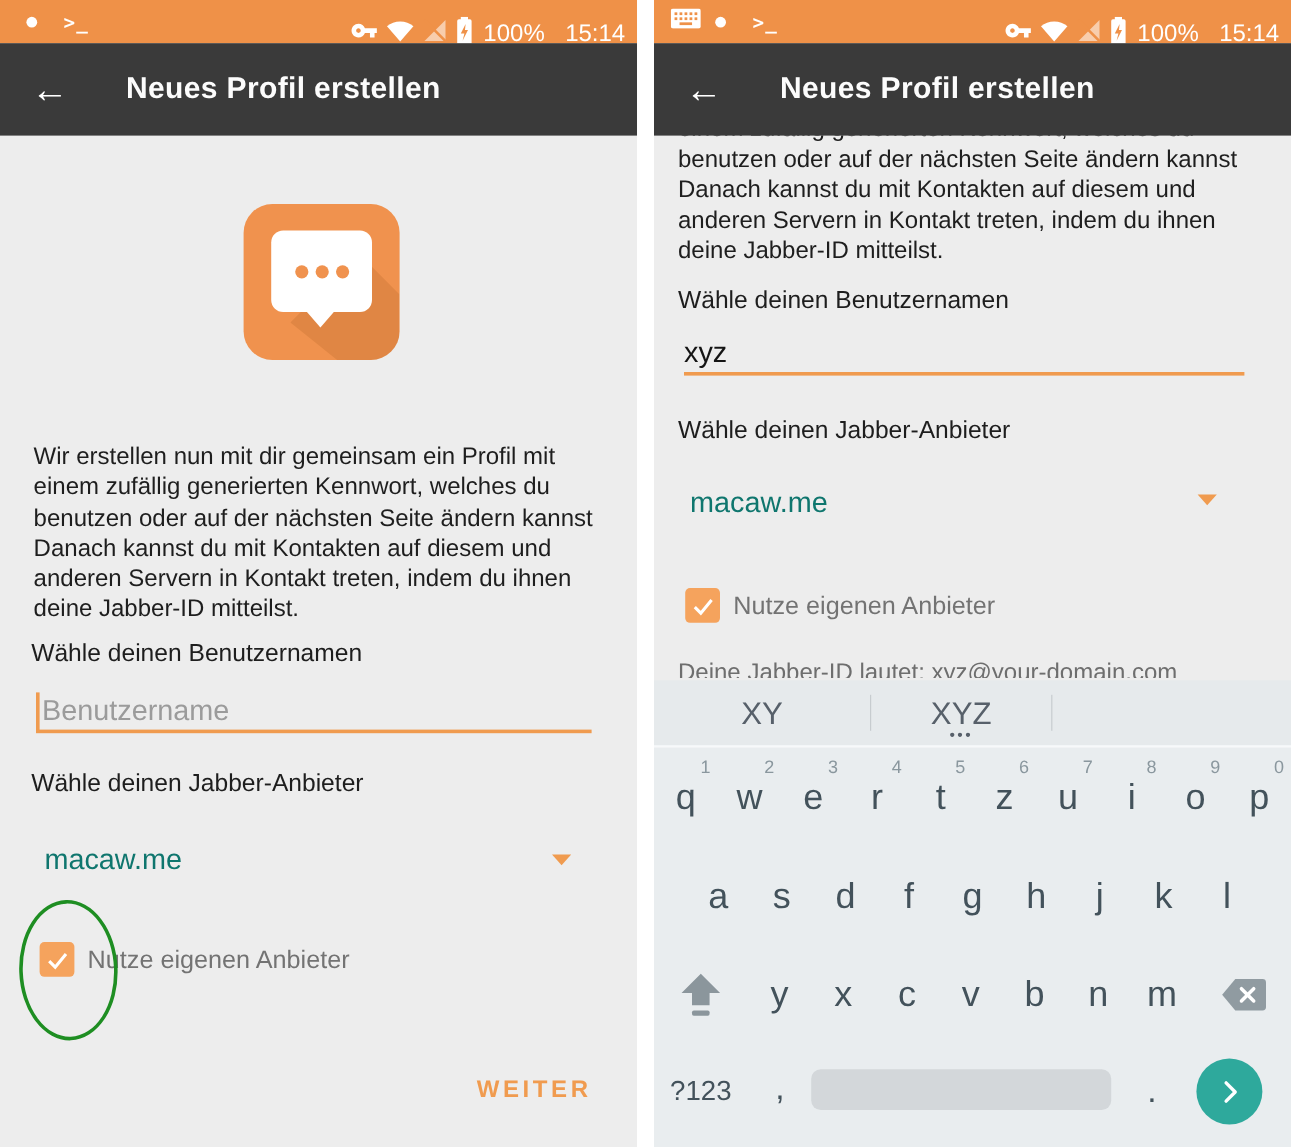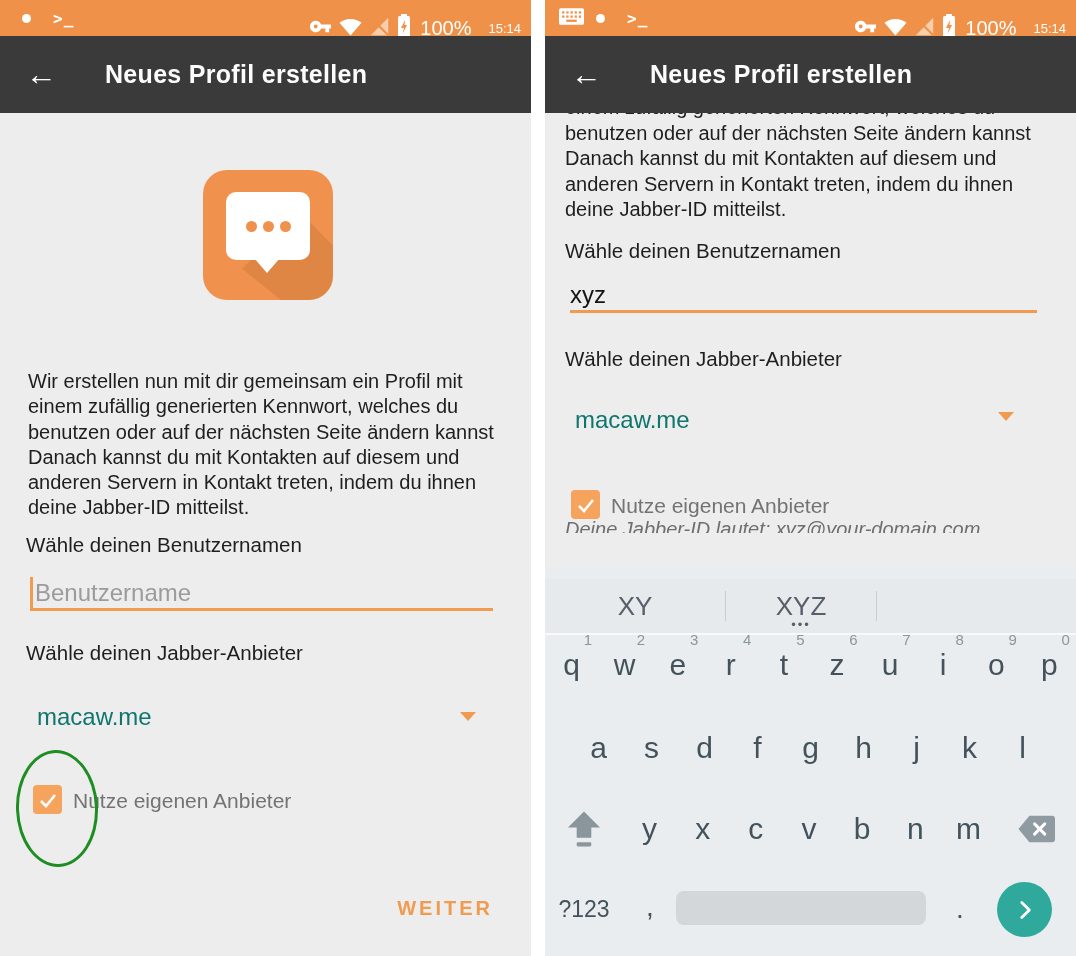--- a/index.html
+++ b/index.html
@@ -13,21 +13,21 @@
 
   
   .statusbar { position:absolute; top:0; left:0; right:0; height:36px; background:#EF9148;
                display:flex; align-items:center; padding:0 10px; color:#fff; }
   .sb-dot { width:9px; height:9px; border-radius:50%; background:#fff; margin-left:12px; }
   .sb-term { font-family:"DejaVu Sans Mono",monospace; font-weight:700; font-size:16px; margin-left:22px; letter-spacing:1px; }
   .sb-kbicon { margin-left:4px; }
   .sb-spacer { flex:1; }
   .sb-icons { display:flex; align-items:center; gap:7px;margin-top:20px; }
   .sb-pct { font-size:20px; margin-left:2px; }
-  .sb-time { font-size:13px; margin-left:10px; }
+  .sb-time { font-size:20px; margin-left:10px; }
 
   
   .appbar { position:absolute; top:36px; left:0; right:0; height:77px; background:#3A3A3A;
             display:flex; align-items:center; }
   .back-arrow { color:#fff; font-size:31px; margin-left:26px; line-height:1; }
   .appbar-title { color:#FCFCFC; font-size:25px; font-weight:700; margin-left:48px; letter-spacing:.3px; }
 
   
   .app-icon { position:absolute; left:203px; top:170px; width:130px; height:130px;
               background:#F0924E; border-radius:24px; overflow:hidden; }
@@ -38,21 +38,21 @@
   .bubble-tail { position:absolute; left:51px; top:88px; width:0; height:0;
             border-left:13px solid transparent; border-right:13px solid transparent; border-top:15px solid #fff; }
   .bubble .dot { width:11px; height:11px; border-radius:50%; background:#F0924E; }
 
   .intro { position:absolute; color:#1E1E1E; font-size:20px; line-height:25.3px; white-space:pre; }
   #panel-left .intro { left:28px; top:369px; }
   #panel-right .intro { left:20px; top:121px; }
 
   .clip-top { position:absolute; left:20px; top:113px; width:500px; height:8px; overflow:hidden; }
   .clip-top span { display:block; margin-top:-17px; font-size:20px; color:#1E1E1E; white-space:pre; }
-  .clip-bottom { position:absolute; left:20px; top:516px; width:510px; height:17px; overflow:hidden;font-style:italic; }
+  .clip-bottom { position:absolute; left:20px; top:548px; width:510px; height:17px; overflow:hidden; }
   .clip-bottom span { display:block; font-size:20px; line-height:26px; color:#6E6E6E; white-space:pre; }
 
   .field-label { position:absolute; color:#1E1E1E; font-size:20.5px; font-weight:500; }
   .input-line { position:absolute; height:3px; background:#F09B4F; }
   .placeholder { position:absolute; font-size:24px; color:#9B9B9B; }
   .cursor { position:absolute; width:3px; height:32px; background:#F09B4F; }
   .input-value { position:absolute; font-size:24px; color:#141414; border-bottom:2px solid #2b2b2b; padding-bottom:1px; }
   .dropdown-value { position:absolute; font-size:24px; color:#0f766e; }
   .caret { position:absolute; width:0; height:0; border-left:8px solid transparent;
            border-right:8px solid transparent; border-top:9px solid #F09B4F; }
@@ -62,21 +62,21 @@
   .checkbox-label { position:absolute; font-size:21px; color:#737373; }
 
   .annotation-ellipse { position:absolute; left:16px; top:750px; width:82px; height:117px;
               border:3.5px solid #1E8E22; border-radius:50%; transform:rotate(-2deg); }
 
   .next-btn { position:absolute; right:38px; top:897px; color:#F09B4F; font-size:20px;
               font-weight:700; letter-spacing:3px; }
 
   
   .keyboard { position:absolute; left:0; right:0; top:567px; height:389px; background:#E9EDEF; }
-  .suggest-bar { position:absolute; top:12px; left:0; right:0; height:56px; background:#E6EAEC;
+  .suggest-bar { position:absolute; top:0; left:0; right:0; height:56px; background:#E6EAEC;
                  border-bottom:2px solid #F7F9FA; display:flex; align-items:center; }
   .suggest { color:#57606A; font-size:26px; text-align:center; height:100%; display:flex;
              align-items:center; justify-content:center; position:relative; }
   .s0 { width:180px; } .s1 { width:150px; } .s2 { flex:1; }
   .suggest-div { width:1px; height:30px; background:#C7CCCF; }
   .suggest-dots { position:absolute; left:0; right:0; bottom:1px; text-align:center;
                   font-size:13px; letter-spacing:2px; color:#57606A; }
   .kb-row { position:absolute; left:0; right:0; display:flex; }
   .kb-row1 { top:63px; height:70px; }
   .kb-row2 { top:139px; height:84px; padding:0 27px; }

